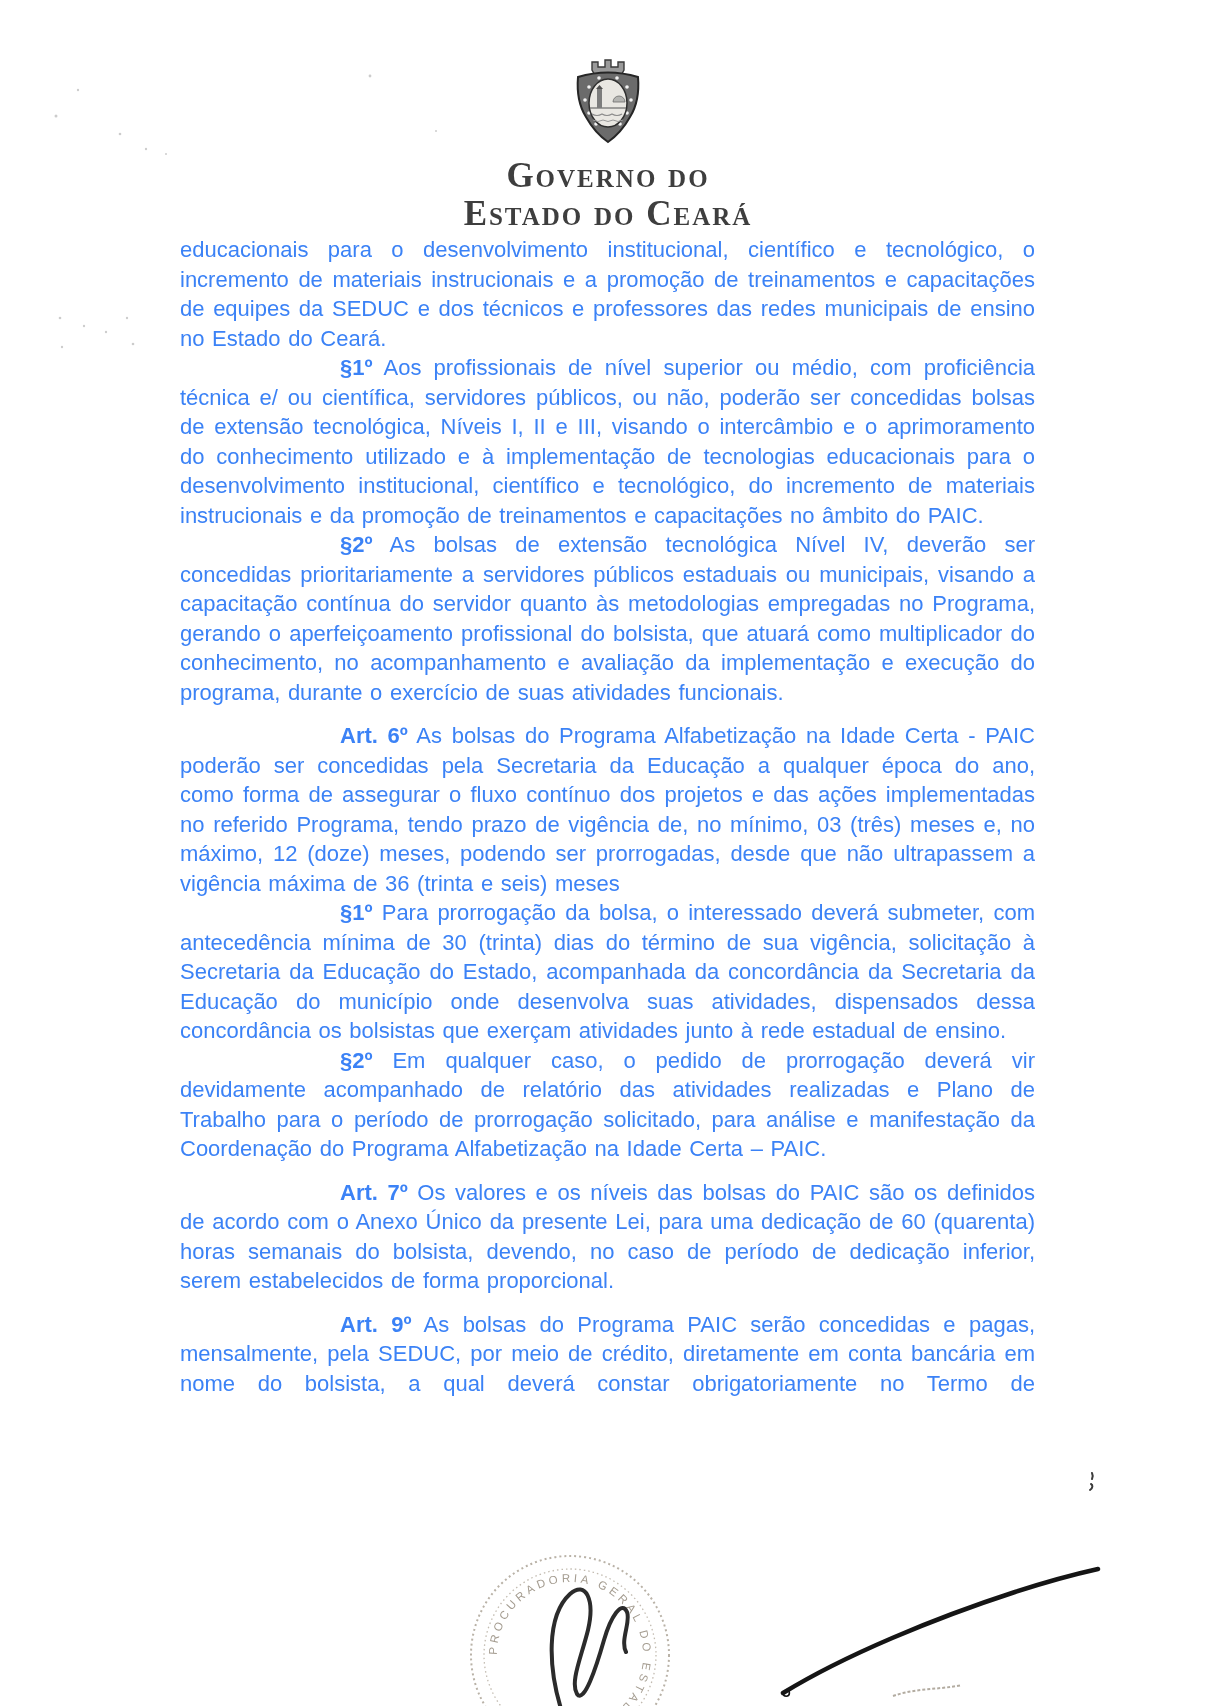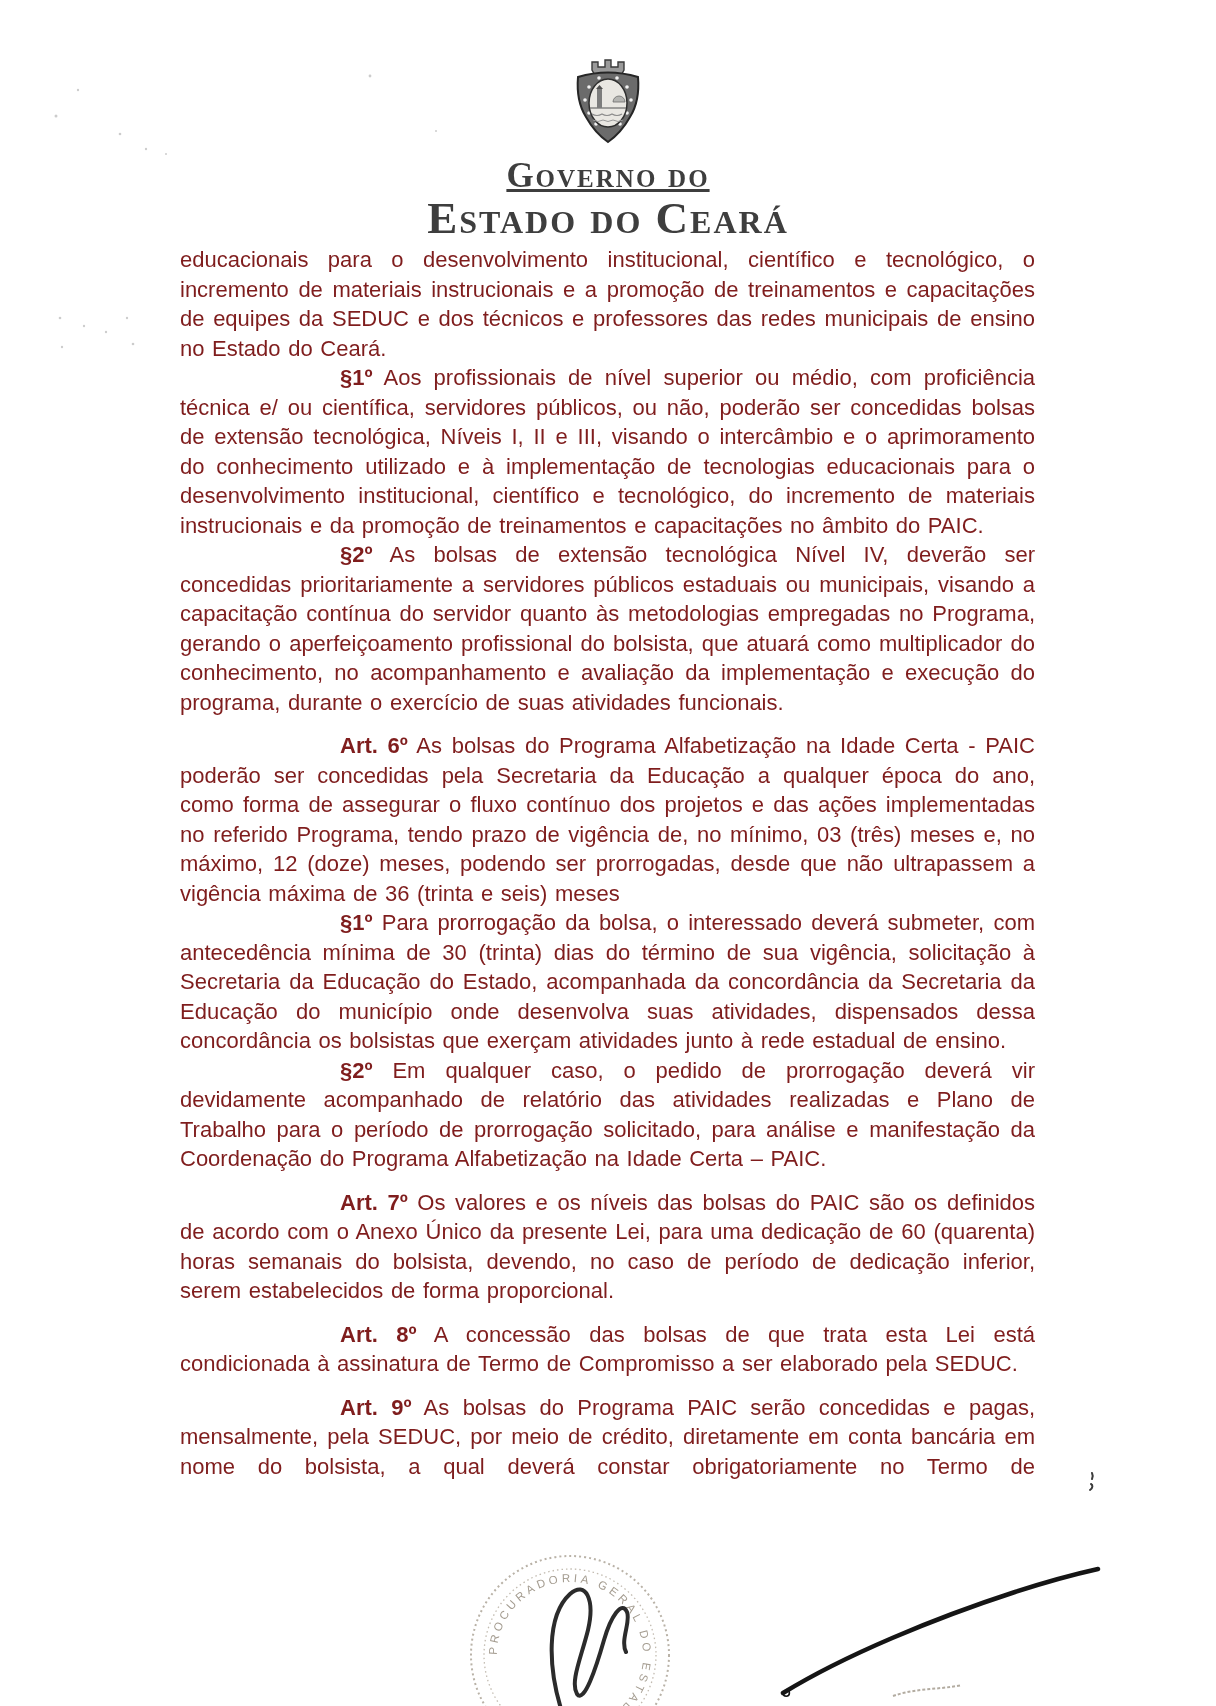--- a/index.html
+++ b/index.html
@@ -14,27 +14,27 @@
   .header{text-align:center;}
   .crest{display:block;margin:54px auto 6px auto;width:86px;height:94px;}
   .org1,.org2{
     font-family:"Liberation Serif","DejaVu Serif",serif;
     font-variant:small-caps;
     font-weight:600;
     color:#3e3e3e;
     letter-spacing:2px;
     line-height:1.0;
   }
-  .org1{font-size:35px;margin-top:10px;text-decoration:underline;}
-  .org2{font-size:45px;margin-top:3px;}
+  .org1{font-size:35px;margin-top:10px;}
+  .org2{font-size:35px;margin-top:3px;}
   
   .doc-body{
     margin:4px 181px 0 180px;
     width:855px;
-    color:#7f1d1d;
+    color:#3b82f6;
     font-size:22px;
     line-height:29.5px;
     text-align:justify;
     word-spacing:1.5px;
   }
   .para{margin:0;}
   .para.indent{text-indent:160px;}
   .para.gap{margin-top:14px;}
   .para.justify-last{text-align-last:justify;}
   .lead{font-weight:bold;}
@@ -88,21 +88,20 @@
   <p class="para indent"><b class="lead">§2º</b><span class="ptext"> As bolsas de extensão tecnológica Nível IV, deverão ser concedidas prioritariamente a servidores públicos estaduais ou municipais, visando a capacitação contínua do servidor quanto às metodologias empregadas no Programa, gerando o aperfeiçoamento profissional do bolsista, que atuará como multiplicador do conhecimento, no acompanhamento e avaliação da implementação e execução do programa, durante o exercício de suas atividades funcionais.</span></p>
 
   <p class="para indent gap"><b class="lead">Art. 6º</b><span class="ptext"> As bolsas do Programa Alfabetização na Idade Certa - PAIC poderão ser concedidas pela Secretaria da Educação a qualquer época do ano, como forma de assegurar o fluxo contínuo dos projetos e das ações implementadas no referido Programa, tendo prazo de vigência de, no mínimo, 03 (três) meses e, no máximo, 12 (doze) meses, podendo ser prorrogadas, desde que não ultrapassem a vigência máxima de 36 (trinta e seis) meses</span></p>
 
   <p class="para indent"><b class="lead">§1º</b><span class="ptext"> Para prorrogação da bolsa, o interessado deverá submeter, com antecedência mínima de 30 (trinta) dias do término de sua vigência, solicitação à Secretaria da Educação do Estado, acompanhada da concordância da Secretaria da Educação do município onde desenvolva suas atividades, dispensados dessa concordância os bolsistas que exerçam atividades junto à rede estadual de ensino.</span></p>
 
   <p class="para indent"><b class="lead">§2º</b><span class="ptext"> Em qualquer caso, o pedido de prorrogação deverá vir devidamente acompanhado de relatório das atividades realizadas e Plano de Trabalho para o período de prorrogação solicitado, para análise e manifestação da Coordenação do Programa Alfabetização na Idade Certa – PAIC.</span></p>
 
   <p class="para indent gap"><b class="lead">Art. 7º</b><span class="ptext"> Os valores e os níveis das bolsas do PAIC são os definidos de acordo com o Anexo Único da presente Lei, para uma dedicação de 60 (quarenta) horas semanais do bolsista, devendo, no caso de período de dedicação inferior, serem estabelecidos de forma proporcional.</span></p>
 
-  <p class="para indent gap"><b class="lead">Art. 8º</b><span class="ptext"> A concessão das bolsas de que trata esta Lei está condicionada à assinatura de Termo de Compromisso a ser elaborado pela SEDUC.</span></p>
 
   <p class="para indent gap justify-last"><b class="lead">Art. 9º</b><span class="ptext"> As bolsas do Programa PAIC serão concedidas e pagas, mensalmente, pela SEDUC, por meio de crédito, diretamente em conta bancária em nome do bolsista, a qual deverá constar obrigatoriamente no Termo de</span></p>
 </div>
 
   <svg class="overlay" viewBox="0 0 1216 1706" aria-hidden="true">
 
     <g fill="#c4c4c4" opacity="0.85">
       <circle cx="56" cy="116" r="1.5"></circle>
         <circle cx="78" cy="90" r="1.2"></circle>
       <circle cx="120" cy="134" r="1.3"></circle>

